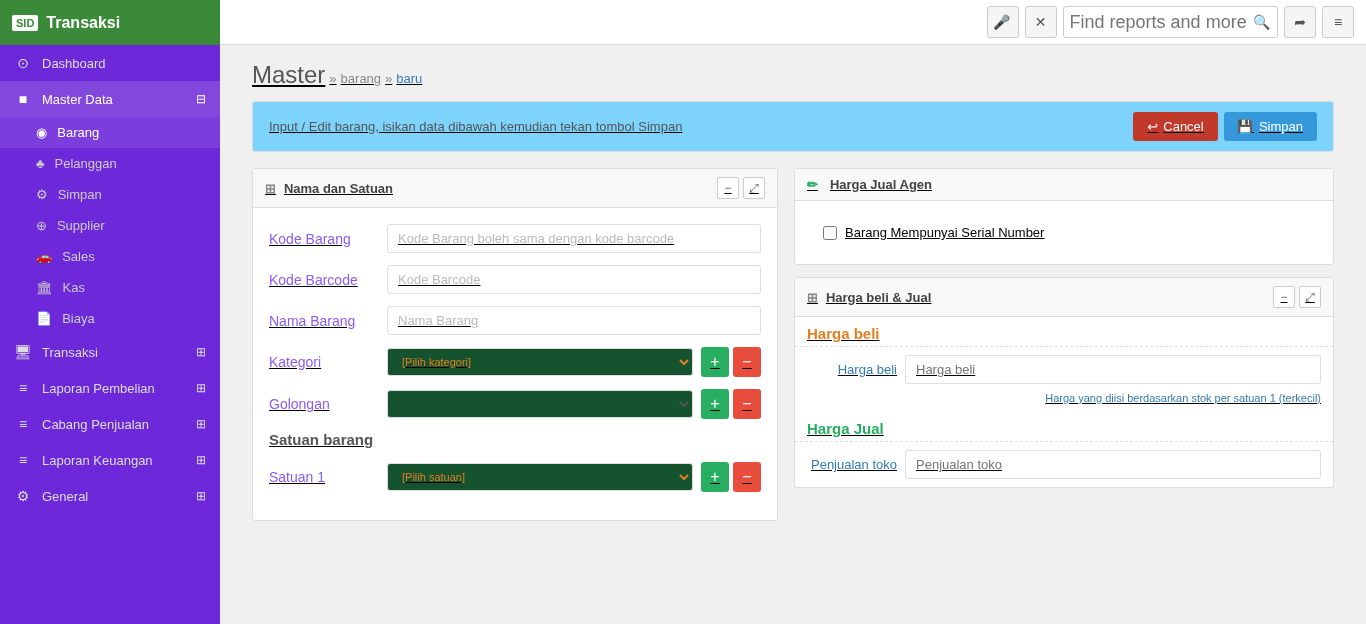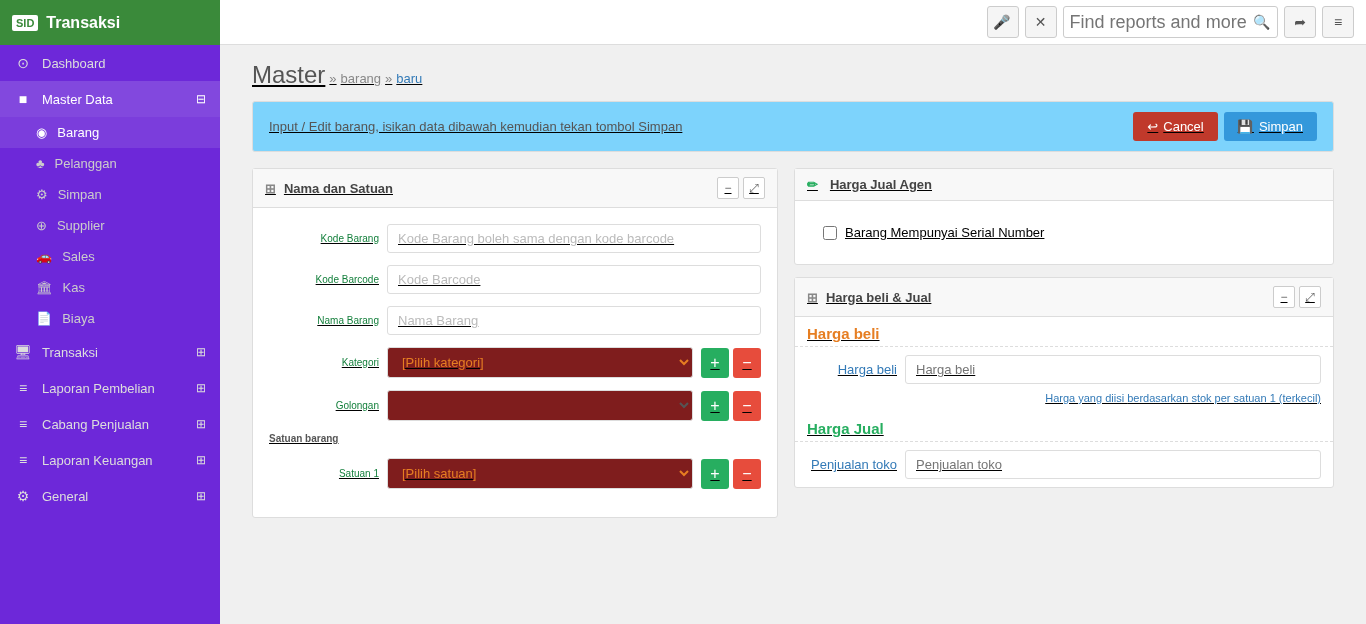--- a/index.html
+++ b/index.html
@@ -187,62 +187,61 @@
 
     
     .form-row {
       display: flex;
       align-items: center;
       margin-bottom: 12px;
       gap: 8px;
     }
     .form-label {
       width: 110px;
-      text-align: right;
-      color: #15803d;
-      font-size: 10px;
+      color: #8b5cf6;
+      font-size: 14px;
       flex-shrink: 0;
     }
     .form-input {
       flex: 1;
       border: 1px solid #ddd;
       border-radius: 3px;
       padding: 6px 10px;
       font-size: 13px;
       color: #999;
       outline: none;
     }
     .form-input::placeholder { color: #bbb; }
     .form-select {
       flex: 1;
       border: 1px solid #ddd;
       border-radius: 3px;
       padding: 6px 10px;
-      font-size: 13px;
+      font-size: 11px;
       color: #e67e22;
-      background: #7f1d1d;
+      background: #14532d;
       outline: none;
     }
     .form-row-btns { display: flex; gap: 4px; }
     .form-btn-add {
       width: 28px; height: 30px;
       background: #27ae60; color: #fff;
       border: none; border-radius: 3px; cursor: pointer;
       font-size: 16px; display: flex; align-items: center; justify-content: center;
     }
     .form-btn-remove {
       width: 28px; height: 30px;
       background: #e74c3c; color: #fff;
       border: none; border-radius: 3px; cursor: pointer;
       font-size: 16px; display: flex; align-items: center; justify-content: center;
     }
 
     
     .section-title {
-      font-size: 10px;
+      font-size: 15px;
       font-weight: bold;
       color: #555;
       margin-bottom: 10px;
       padding-bottom: 4px;
     }
 
     
     .panel-edit-icon { color: #27ae60; margin-right: 4px; }
     .checkbox-row { display: flex; align-items: center; gap: 8px; padding: 8px 12px; }
     .checkbox-row input[type=checkbox] { width: 14px; height: 14px; }

